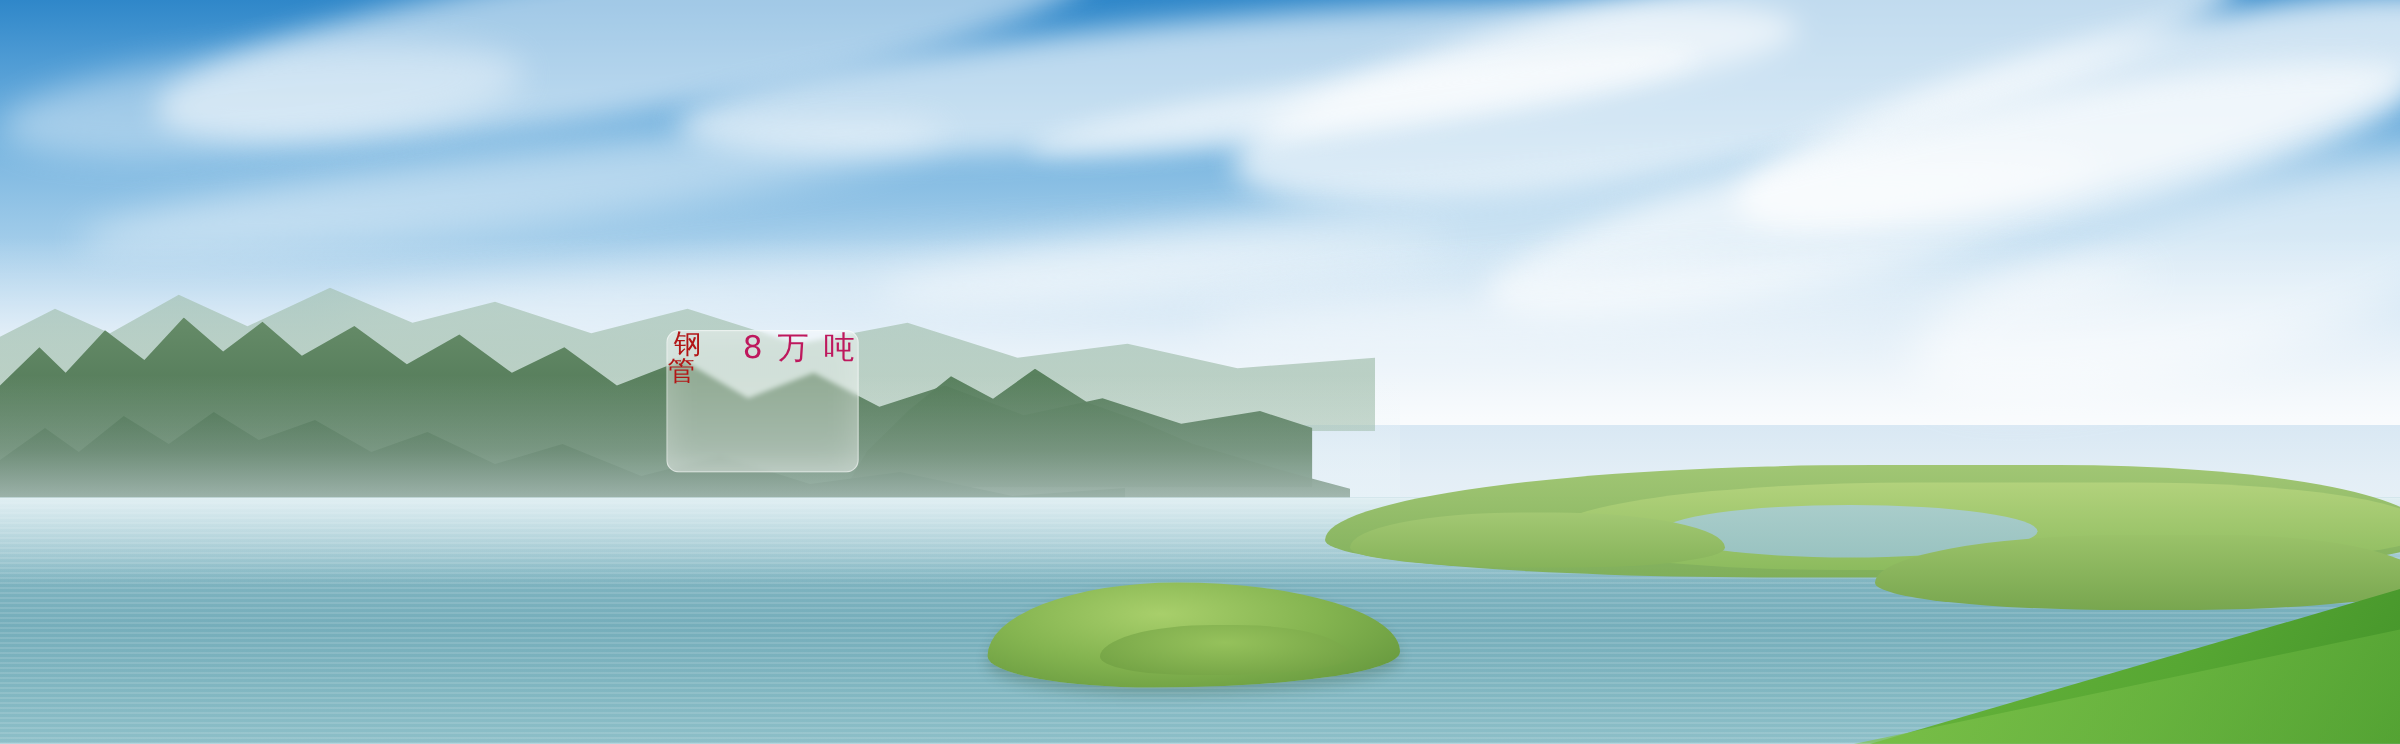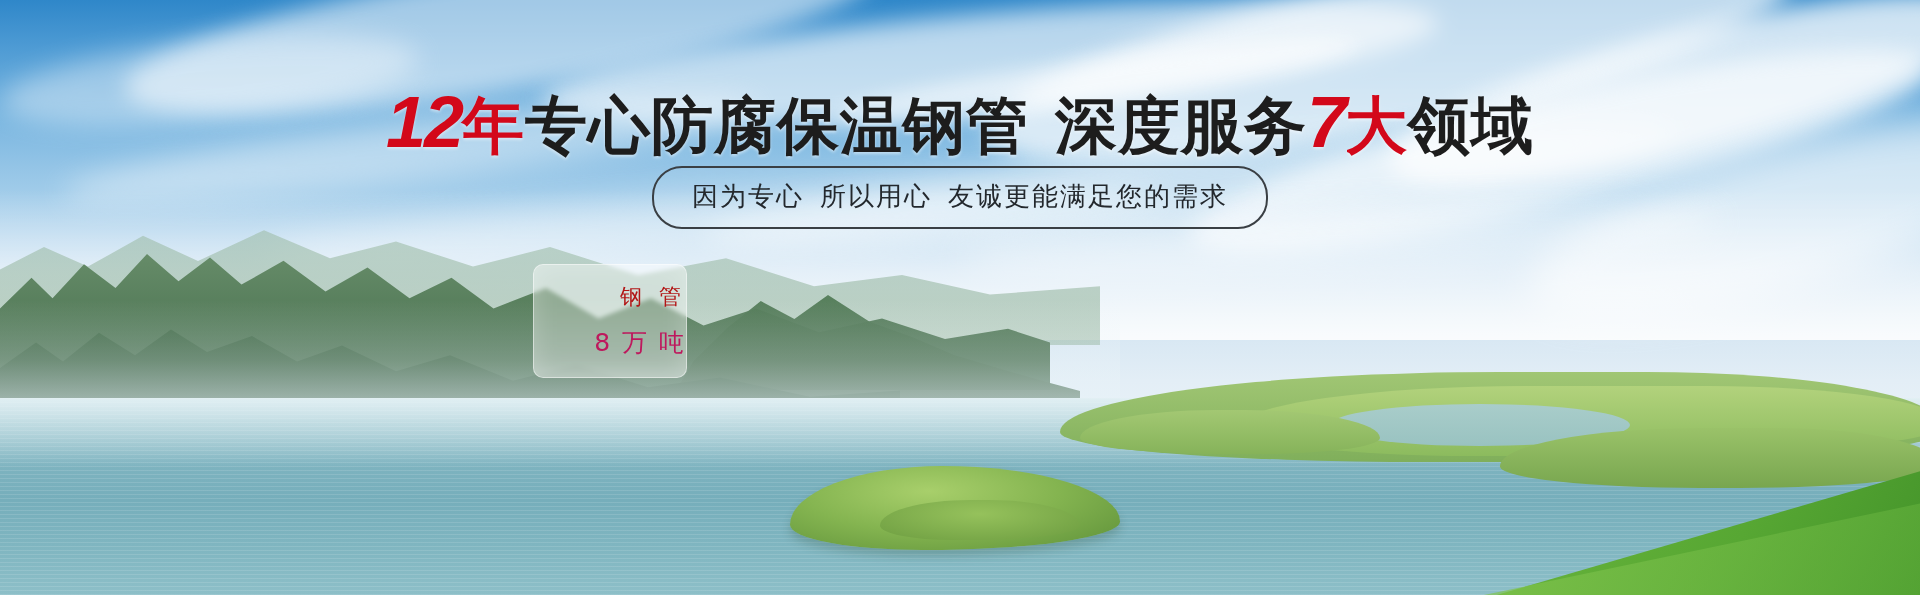--- a/index.html
+++ b/index.html
@@ -193,22 +193,22 @@
   .cards{
     position:absolute;left:533px;top:264px;
     display:flex;gap:6px;
   }
   .card{
     width:152px;height:112px;
     border-radius:10px;
     background:rgba(255,255,255,.34);
     border:1px solid rgba(255,255,255,.55);
     backdrop-filter:blur(2px);
-    display:flex;flex-direction:column;
-    align-items:flex-end;justify-content:center;
+    display:flex;flex-direction:row;
+    align-items:flex-start;justify-content:center;
     box-shadow:inset 0 0 26px rgba(255,255,255,.25);
   }
   .card-title{
     font-size:22px;color:#b21616;letter-spacing:5px;
     text-indent:5px;line-height:1;margin-bottom:22px;font-weight:500;
   }
   .card-value{
     font-size:25px;color:#be185d;letter-spacing:2px;line-height:1;
     white-space:nowrap;
   }
@@ -247,29 +247,21 @@
   <div class="marsh-a"></div>
   <div class="marsh-b"></div>
   <div class="marsh-c"></div>
   <div class="marsh-d"></div>
   <div class="marsh-e"></div>
   <div class="islet"></div>
   <div class="islet2"></div>
   <div class="foreground-grass"></div>
   <div class="foreground-grass2"></div>
 
-  <div class="headline">
-    <span class="num red">12</span><span class="red">年</span><span>专心防腐保温钢管</span><span class="gap"></span><span>深度服务</span><span class="num red">7</span><span class="red">大</span><span>领域</span>
-  </div>
-
-  <div class="sub-wrap">
-    <div class="subtitle">
-      <span>因为专心</span><span class="sp"></span><span>所以用心</span><span class="sp"></span><span>友诚更能满足您的需求</span>
-    </div>
-  </div>
+
 
   <div class="cards">
 
     <div class="card">
       <div class="card-title">钢 管</div>
       <div class="card-value"><span>8 万 吨</span><sup></sup></div>
     </div>
 
 
 

